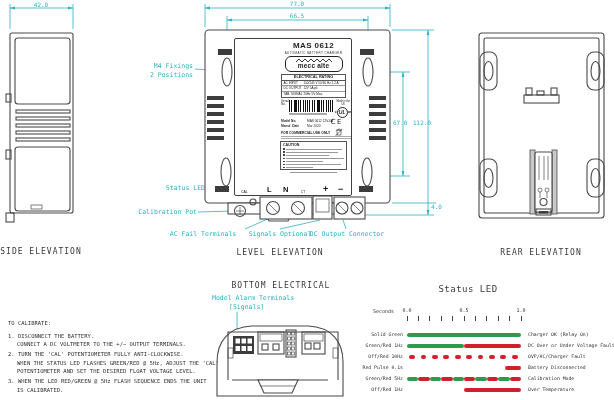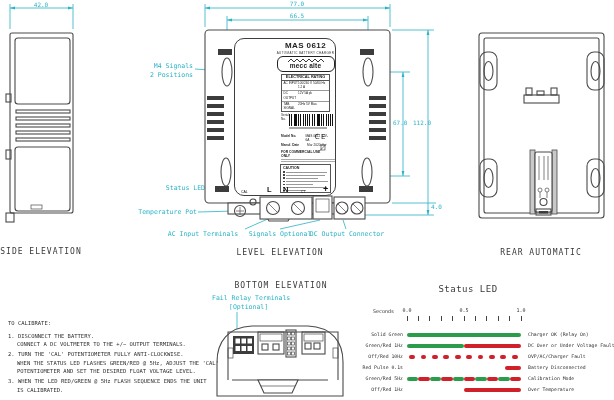--- a/index.html
+++ b/index.html
@@ -26,22 +26,22 @@
   #headline{position:absolute;left:6px;top:286px;font-family:"DejaVu Sans",sans-serif;
             font-size:12.5px;color:#54565a;}
   #cal-title{position:absolute;left:8px;top:320px;font-size:5.5px;color:#2f2f2f;}
   #cal-lines{position:absolute;left:8px;top:332px;width:240px;}
   .cal-line{font-size:5.5px;line-height:8.4px;color:#2f2f2f;white-space:nowrap;
             font-family:"DejaVu Sans Mono",monospace;}
   .cal-ind{padding-left:9px;}
   .cal-item{margin-top:1.6px;}
 
   
-  #front-label{position:absolute;left:234px;top:38px;width:102px;height:158px;background:#fff;
-               border:1.2px solid #3f3f3f;border-radius:10px;z-index:2;overflow:hidden;
+  #front-label{position:absolute;left:234px;top:38px;width:118px;height:158px;background:#fff;
+               border:1.2px solid #3f3f3f;border-radius:2px;z-index:2;overflow:hidden;
                font-family:"Liberation Sans",sans-serif;color:#222;padding-left:41px;}
   .lbl-model{font-size:8px;font-weight:bold;text-align:center;margin-top:2px;letter-spacing:.4px;}
   .lbl-sub{font-size:3px;text-align:center;letter-spacing:.4px;color:#333;margin-top:.5px;}
   .lbl-brand{width:58px;margin:1.5px auto 0;border:1.2px solid #222;border-radius:6px;
              text-align:center;padding:1px 0 1.5px;}
   .brand-text{font-size:6.5px;font-weight:bold;letter-spacing:.2px;line-height:6px;}
   .lbl-rating{margin:2px 5px 0;border:1px solid #555;}
   .rating-title{font-size:3.8px;font-weight:bold;text-align:center;padding:.5px 0;
                 border-bottom:.5px solid #555;}
   .r-row{display:flex;font-size:3.1px;line-height:4.8px;border-bottom:.5px solid #999;}
@@ -297,25 +297,25 @@
       <span class="t-plus">+</span>
       <span class="t-minus">−</span>
     </div>
   </div>
 
   <span class="cad dimtxt ctr" style="left:297px;top:0">77.0</span>
   <span class="cad dimtxt ctr" style="left:297px;top:12px">66.5</span>
   <span class="cad dimtxt" style="left:393px;top:119px">67.0</span>
   <span class="cad dimtxt" style="left:413px;top:119px">112.0</span>
   <span class="cad dimtxt" style="left:431px;top:203px">4.0</span>
-  <span class="cad cyan rt" style="left:148px;top:62px;width:45px">M4 Signals</span>
+  <span class="cad cyan rt" style="left:148px;top:62px;width:45px">M4 Fixings</span>
   <span class="cad cyan rt" style="left:148px;top:71px;width:45px">2 Positions</span>
   <span class="cad cyan rt" style="left:162px;top:184px;width:43px">Status LED</span>
-  <span class="cad cyan rt" style="left:137px;top:208px;width:60px">Temperature Pot</span>
-  <span class="cad cyan ctr" style="left:203px;top:230px">AC Input Terminals</span>
+  <span class="cad cyan rt" style="left:137px;top:208px;width:60px">Calibration Pot</span>
+  <span class="cad cyan ctr" style="left:203px;top:230px">AC Fail Terminals</span>
   <span class="cad cyan ctr" style="left:280px;top:230px">Signals Optional</span>
   <span class="cad cyan ctr" style="left:347px;top:230px">DC Output Connector</span>
   <span class="cad vtitle" style="left:280px;top:248px">LEVEL ELEVATION</span>
 
   <svg style="left:460px;top:0" width="154" height="230" viewBox="0 0 154 230">
     <rect class="lnw" x="19" y="33" width="125" height="185" rx="3"></rect>
     <rect class="ln" x="24" y="38" width="115" height="175" rx="2"></rect>
     <g class="ln">
       <rect x="20" y="52" width="17" height="38" rx="7"></rect>
         <rect x="127" y="52" width="17" height="38" rx="7"></rect>
@@ -340,25 +340,25 @@
       <rect class="lnw" x="75" y="152" width="17" height="60" rx="2"></rect>
       <path class="lnt" d="M79,156 V180 M84,156 V180 M88,156 V180"></path>
       <circle class="lnt" cx="80" cy="190" r="2"></circle>
         <circle class="lnt" cx="87" cy="190" r="2"></circle>
       <path class="lnt" d="M80,192 V198 M87,192 V198"></path>
       <circle class="ln" cx="83.5" cy="202" r="3.5"></circle>
       <rect class="ln" x="76" y="209" width="15" height="6"></rect>
       <rect class="dk" x="79" y="211" width="9" height="2.5"></rect>
     </g>
   </svg>
-  <span class="cad vtitle" style="left:541px;top:248px">REAR AUTOMATIC</span>
-
-  <span class="cad vtitle" style="left:281px;top:281px">BOTTOM ELEVATION</span>
-  <span class="cad cyan" style="left:212px;top:294px">Fail Relay Terminals</span>
-  <span class="cad cyan" style="left:229px;top:303px">[Optional]</span>
+  <span class="cad vtitle" style="left:541px;top:248px">REAR ELEVATION</span>
+
+  <span class="cad vtitle" style="left:281px;top:281px">BOTTOM ELECTRICAL</span>
+  <span class="cad cyan" style="left:212px;top:294px">Model Alarm Terminals</span>
+  <span class="cad cyan" style="left:229px;top:303px">[Signals]</span>
   <svg style="left:200px;top:290px" width="235" height="110" viewBox="0 0 235 110">
     <path class="dim" d="M37,22 V47"></path>
     <path class="lnw" d="M17,106 V72 C17,52 28,37 52,36 H108 C132,37 143,52 143,72 V106 Z"></path>
     <path class="ln" d="M28,90 V42 H138 V90 M32,90 H128"></path>
     <rect class="lnt" x="28" y="58" width="5" height="10"></rect>
     <rect class="lnt" x="133" y="58" width="5" height="10"></rect>
     <polygon class="lnw" points="58,90 98,90 92,103 64,103"></polygon>
     <path class="lnt" d="M61,96 H95"></path>
     <g>
       <rect class="dk" x="33" y="46" width="21" height="18"></rect>

